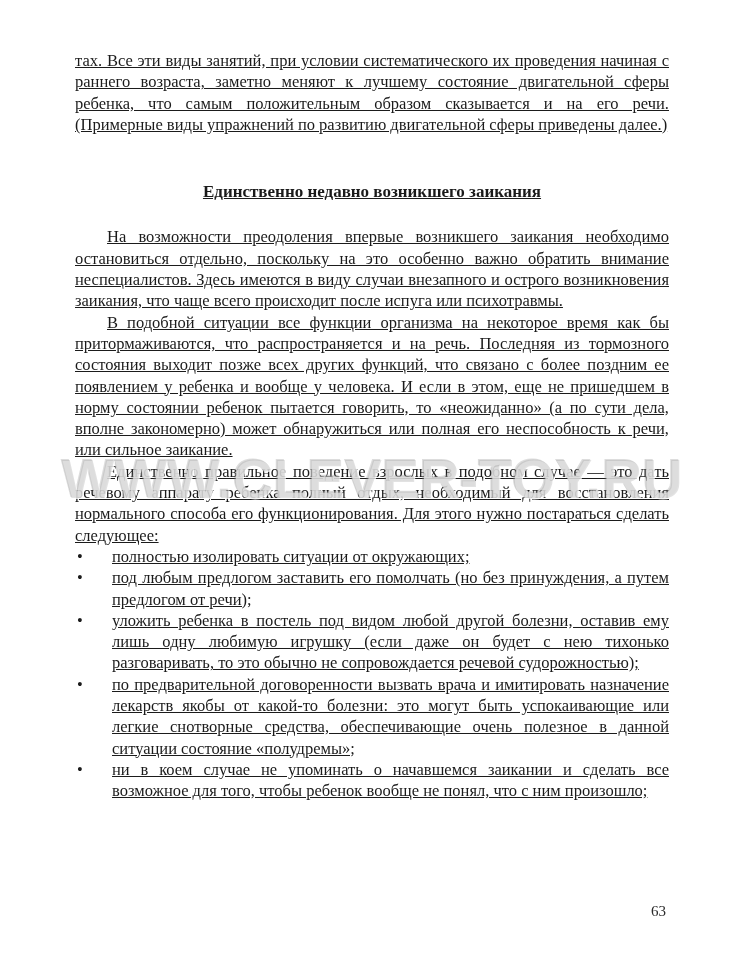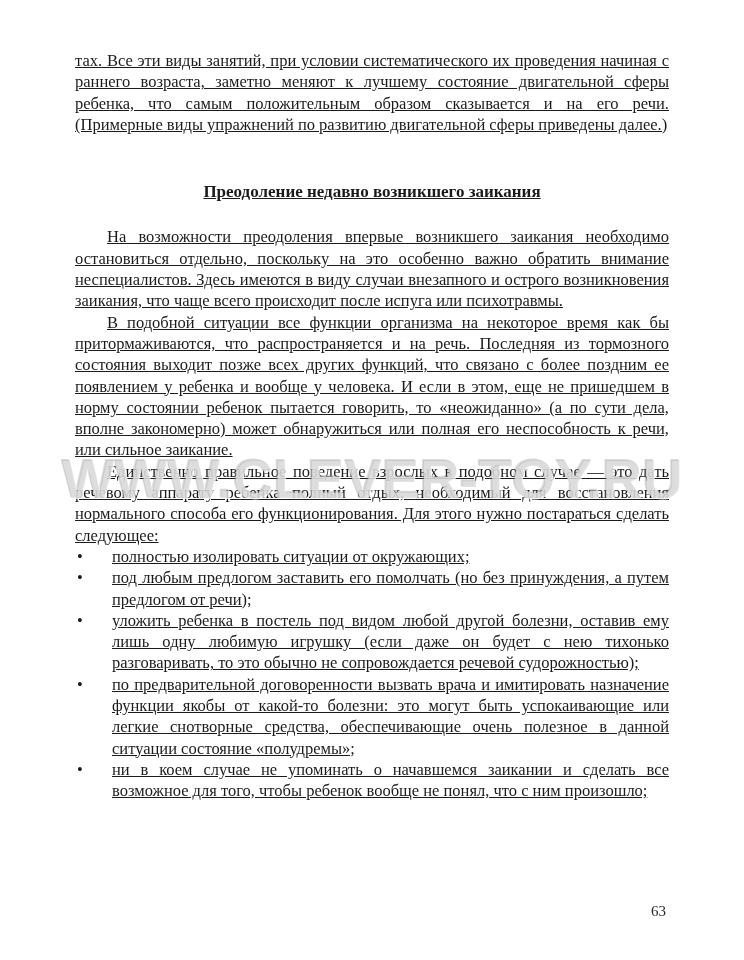--- a/index.html
+++ b/index.html
@@ -83,21 +83,21 @@
 
 <div class="page">
 
   <div class="watermark">WWW.CLEVER-TOY.RU</div>
 
   <div class="text-block">
 
     <p class="para">тах. Все эти виды занятий, при условии систематического их проведения начиная с раннего возраста, заметно меняют к лучшему состояние двигательной сферы ребенка, что самым положительным образом сказывается и на его речи. (Примерные виды упражнений по развитию двигательной сферы приведены далее.)</p>
 
 
-    <h2 class="heading">Преодоление недавно возникшего заикания</h2>
+    <h2 class="heading">Единственно недавно возникшего заикания</h2>
 
     <p class="para indent">На возможности преодоления впервые возникшего заикания необходимо остановиться отдельно, поскольку на это особенно важно обратить внимание неспециалистов. Здесь имеются в виду случаи внезапного и острого возникновения заикания, что чаще всего происходит после испуга или психотравмы.</p>
 
     <p class="para indent">В подобной ситуации все функции организма на некоторое время как бы притормаживаются, что распространяется и на речь. Последняя из тормозного состояния выходит позже всех других функций, что связано с более поздним ее появлением у ребенка и вообще у человека. И если в этом, еще не пришедшем в норму состоянии ребенок пытается говорить, то «неожиданно» (а по сути дела, вполне закономерно) может обнаружиться или полная его неспособность к речи, или сильное заикание.</p>
 
     <p class="para indent">Единственно правильное поведение взрослых в подобном случае — это дать речевому аппарату ребенка полный отдых, необходимый для восстановления нормального способа его функционирования. Для этого нужно постараться сделать следующее:</p>
 
     <ul class="bullets">
       <li>
         <span class="bullet">•</span>
@@ -106,21 +106,21 @@
       <li>
         <span class="bullet">•</span>
         <span class="li-text">под любым предлогом заставить его помолчать (но без принуждения, а путем предлогом от речи);</span>
       </li>
       <li>
         <span class="bullet">•</span>
         <span class="li-text">уложить ребенка в постель под видом любой другой болезни, оставив ему лишь одну любимую игрушку (если даже он будет с нею тихонько разговаривать, то это обычно не сопровождается речевой судорожностью);</span>
       </li>
       <li>
         <span class="bullet">•</span>
-        <span class="li-text">по предварительной договоренности вызвать врача и имитировать назначение функции якобы от какой-то болезни: это могут быть успокаивающие или легкие снотворные средства, обеспечивающие очень полезное в данной ситуации состояние «полудремы»;</span>
+        <span class="li-text">по предварительной договоренности вызвать врача и имитировать назначение лекарств якобы от какой-то болезни: это могут быть успокаивающие или легкие снотворные средства, обеспечивающие очень полезное в данной ситуации состояние «полудремы»;</span>
       </li>
       <li>
         <span class="bullet">•</span>
         <span class="li-text">ни в коем случае не упоминать о начавшемся заикании и сделать все возможное для того, чтобы ребенок вообще не понял, что с ним произошло;</span>
       </li>
     </ul>
 
   </div>
 
   <div class="page-number">63</div>

